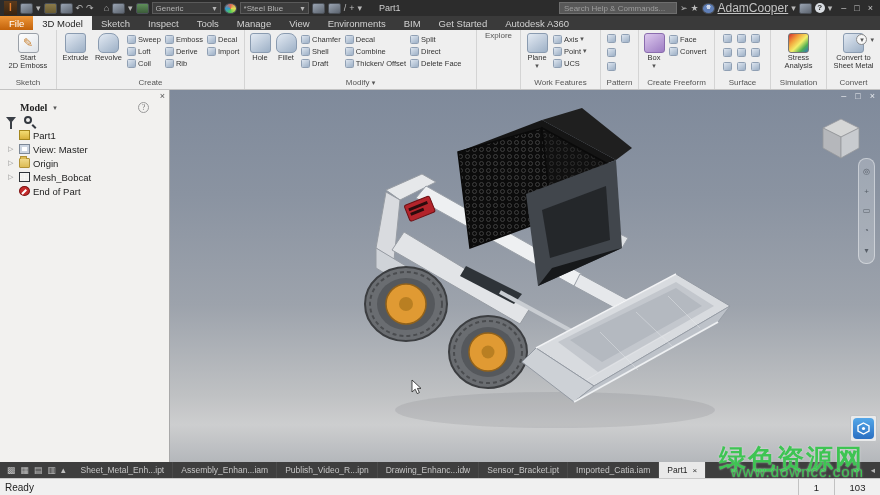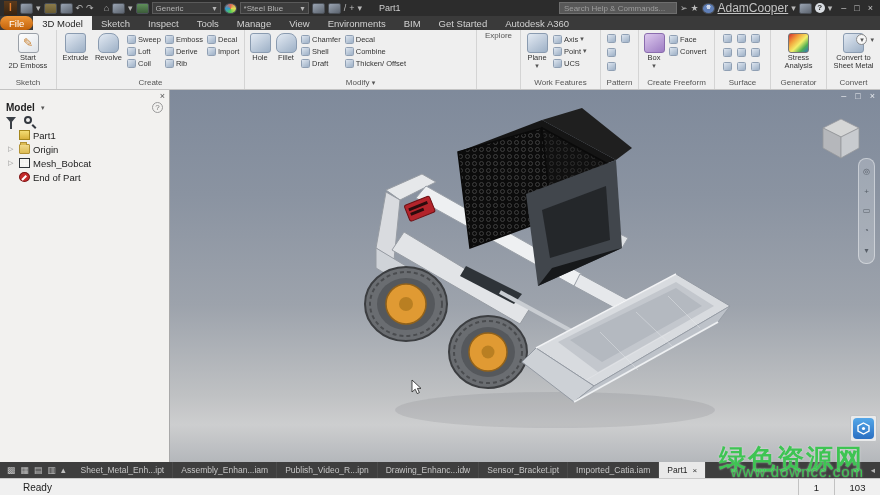--- a/index.html
+++ b/index.html
@@ -22,21 +22,21 @@
   .searchbox::placeholder { color:#9d9d9d; }
   .tb-user { color:#c3c3c3; font-size:12px;text-decoration:underline; }
   .helpcirc { width:10px; height:10px; border-radius:50%; background:#d9dde2; color:#2c2c2c; font-size:8px; font-weight:bold; text-align:center; line-height:10px; display:inline-block; }
   .wbtns { margin-left:6px; display:flex; gap:8px; color:#c9c9c9; font-size:9px; padding-right:3px; }
   .sp { flex:0 0 4px; }
   .grow { flex:1; }
 
   
   .tabsrow { height:14px; background:#3a3a3a; display:flex; align-items:stretch; font-size:9.5px; color:#d2d2d2; }
   .rtab { padding:0 9px; display:flex; align-items:center; white-space:nowrap; }
-  .rtab.file { background:linear-gradient(#ef9637,#c2620a); color:#fff;border-radius:7px; }
+  .rtab.file { background:linear-gradient(#ef9637,#c2620a); color:#fff; }
   .rtab.active { background:#efefef; color:#1f1f1f; }
 
   
   .ribbon { height:60px; background:#efefef; border-bottom:1px solid #c3c3c3; display:flex; position:relative; }
   .panel { border-right:1px solid #d4d4d4; display:flex; flex-direction:column; flex:0 0 auto; }
   .pbody { flex:1; display:flex; align-items:flex-start; padding:1px 2px 0 2px; }
   .plabel { height:12px; font-size:8px; color:#555; text-align:center; line-height:11px; white-space:nowrap; }
   .bigbtn { width:33px; display:flex; flex-direction:column; align-items:center; color:#333; font-size:7.5px; line-height:8px; text-align:center; }
   .bigbtn.wide { width:46px; }
   .bigicon { width:21px; height:20px; margin:2px 0 1px 0; border-radius:3px; background:linear-gradient(145deg,#e3eaf3,#9db0c6); border:1px solid #8a9bb0; position:relative; }
@@ -51,21 +51,21 @@
   .igrid { display:grid; grid-template-columns:repeat(2,12px); grid-auto-rows:12px; gap:2px; padding:3px 2px; }
   .igrid.g3 { grid-template-columns:repeat(3,12px); }
   .collapse { position:absolute; right:6px; top:4px; display:flex; gap:3px; align-items:center; color:#555; }
   .collapse .circ { width:11px; height:11px; border-radius:50%; border:1px solid #8a8a8a; background:#f7f7f7; font-size:7px; text-align:center; line-height:10px; }
   .arrow { color:#555; font-size:7px; }
 
   
   .main { display:flex; height:372px; }
   .browser { width:170px; background:#f2f1ef; border-right:1px solid #a9a9a9; position:relative; font-size:9.5px; color:#222; }
   .br-top { height:11px; display:flex; justify-content:flex-end; padding:1px 4px; color:#555; font-size:9px; }
-  .br-head { display:flex; align-items:center; padding:1px 6px; gap:6px; color:#222; font-size:10px; }
+  .br-head { display:flex; align-items:center; padding:1px 20px; gap:6px; color:#222; font-size:10px;font-family:Liberation Serif, serif; }
   .br-tools { display:flex; gap:8px; padding:2px 6px 4px 6px; align-items:center; }
   .funnel { width:0; height:0; border-left:5px solid transparent; border-right:5px solid transparent; border-top:6px solid #3a3f46; position:relative; }
   .funnel::after { content:""; position:absolute; left:-1px; top:-1px; width:2px; height:7px; background:#3a3f46; }
   .find { width:8px; height:8px; border:2px solid #33383f; border-radius:50%; position:relative; }
   .find::after { content:""; position:absolute; width:2px; height:5px; background:#33383f; transform:rotate(-45deg); left:7px; top:6px; }
   .trow { display:flex; align-items:center; gap:3px; padding:1.5px 2px 1.5px 8px; }
   .trow .exp { width:8px; color:#8a8a8a; font-size:7px; }
   .ti { width:11px; height:10px; flex:0 0 11px; }
   .ti.part { background:linear-gradient(#f3dd74,#d8b23c); border:1px solid #a5871c; }
   .ti.view { background:#fff; border:1px solid #7d8896; box-shadow:inset 0 0 0 2px #cdd6e2; }
@@ -89,21 +89,21 @@
   
   .docbar { height:16px; background:#3e3e3e; display:flex; align-items:stretch; color:#c6c6c6; font-size:8.5px; }
   .db-icons { display:flex; align-items:center; gap:5px; padding:0 7px; color:#c0c0c0; font-size:9px; }
   .dtab { display:flex; align-items:center; padding:0 8px; white-space:nowrap; border-right:1px solid #4a4a4a; }
   .dtab.active { background:#e9e9e9; color:#1e1e1e; gap:5px; }
   .dtab.active .x { color:#333; font-size:8px; }
   .db-end { margin-left:auto; display:flex; align-items:center; padding:0 5px; color:#b5b5b5; }
 
   
   .statusbar { height:17px; background:#f0f0f0; border-top:1px solid #c9c9c9; display:flex; align-items:center; font-size:10px; color:#222; }
-  .st-msg { padding-left:23px;text-align:center; }
+  .st-msg { padding-left:5px;text-align:center; }
   .st-cell { border-left:1px solid #c2c2c2; height:100%; display:flex; align-items:center; justify-content:center; font-size:9.5px; }
   .st-c1 { width:36px; } .st-c2 { width:46px; }
 
   
   .wm { position:absolute; z-index:60; pointer-events:none; text-align:right; right:16px; }
   .wm1 { top:441px; font-size:27px; font-weight:bold; color:#3ec453; letter-spacing:2px; text-shadow:0 0 2px rgba(255,255,255,.55); font-family:"Liberation Sans",sans-serif; }
   .wm2 { top:463px; font-size:15px; color:#3ec453; letter-spacing:1px; text-shadow:0 0 2px rgba(255,255,255,.5); }
 </style>
 </head>
 <body>
@@ -263,20 +263,34 @@
           </div>
         <div class="sbtn">
             <span class="sicon"></span>
             <span>Combine</span>
           </div>
         <div class="sbtn">
             <span class="sicon"></span>
             <span>Thicken/ Offset</span>
           </div>
       </div>
+      <div class="scol">
+        <div class="sbtn">
+            <span class="sicon"></span>
+            <span>Split</span>
+          </div>
+        <div class="sbtn">
+            <span class="sicon"></span>
+            <span>Direct</span>
+          </div>
+        <div class="sbtn">
+            <span class="sicon"></span>
+            <span>Delete Face</span>
+          </div>
+      </div>
     </div>
     <div class="plabel"><span>Modify</span> <span class="arrow">▾</span></div>
   </div>
 
   <div class="panel" style="width:44px">
     <div class="plabel">Explore</div>
   </div>
 
   <div class="panel" style="width:80px">
     <div class="pbody">
@@ -357,21 +371,21 @@
   </div>
 
   <div class="panel" style="width:56px">
     <div class="pbody" style="justify-content:center">
       <div class="bigbtn wide">
         <span class="bigicon rainbow"></span>
         <span>Stress</span>
         <span>Analysis</span>
       </div>
     </div>
-    <div class="plabel">Generator</div>
+    <div class="plabel">Simulation</div>
   </div>
 
   <div class="panel" style="flex:1; border-right:none">
     <div class="pbody" style="justify-content:center">
       <div class="bigbtn wide">
         <span class="bigicon"></span>
         <span>Convert to</span>
         <span>Sheet Metal</span>
       </div>
     </div>
@@ -397,20 +411,25 @@
       <span style="width:11px;height:11px;border:1px solid #9a9a9a;border-radius:50%;font-size:8px;text-align:center;line-height:10px;color:#777">?</span>
     </div>
     <div class="br-tools">
       <span class="funnel"></span>
       <span class="find"></span>
     </div>
     <div class="trow">
       <span class="exp"></span>
       <span class="ti part"></span>
       <span>Part1</span>
+    </div>
+    <div class="trow">
+      <span class="exp">▷</span>
+      <span class="ti view"></span>
+      <span>View: Master</span>
     </div>
     <div class="trow">
       <span class="exp">▷</span>
       <span class="ti folder"></span>
       <span>Origin</span>
     </div>
     <div class="trow">
       <span class="exp">▷</span>
       <span class="ti mesh"></span>
       <span>Mesh_Bobcat</span>

